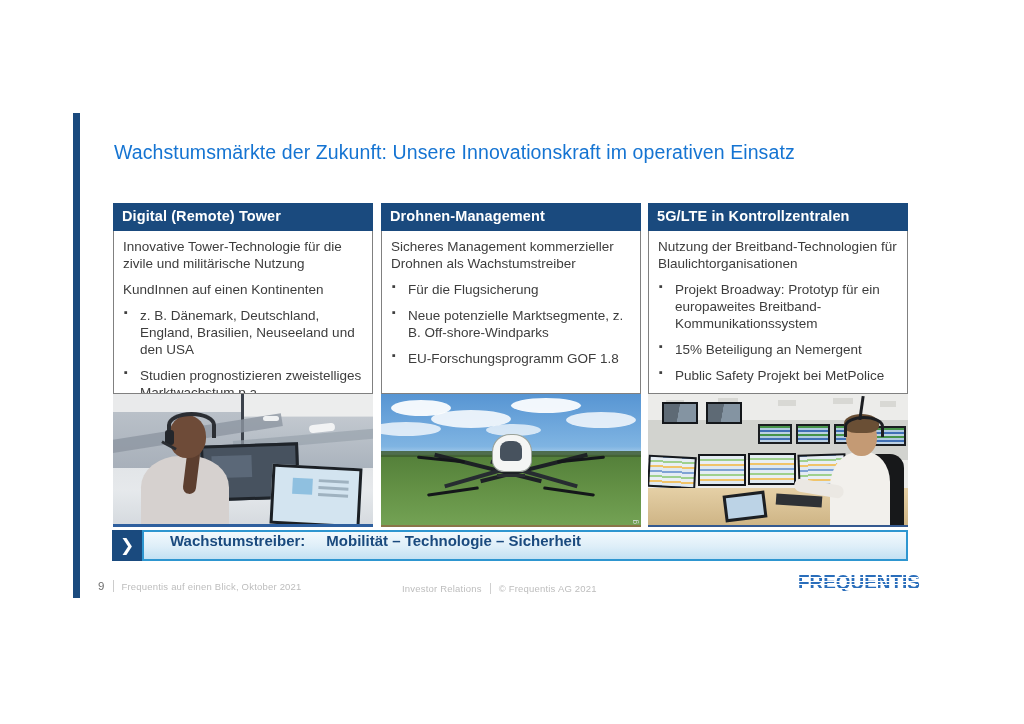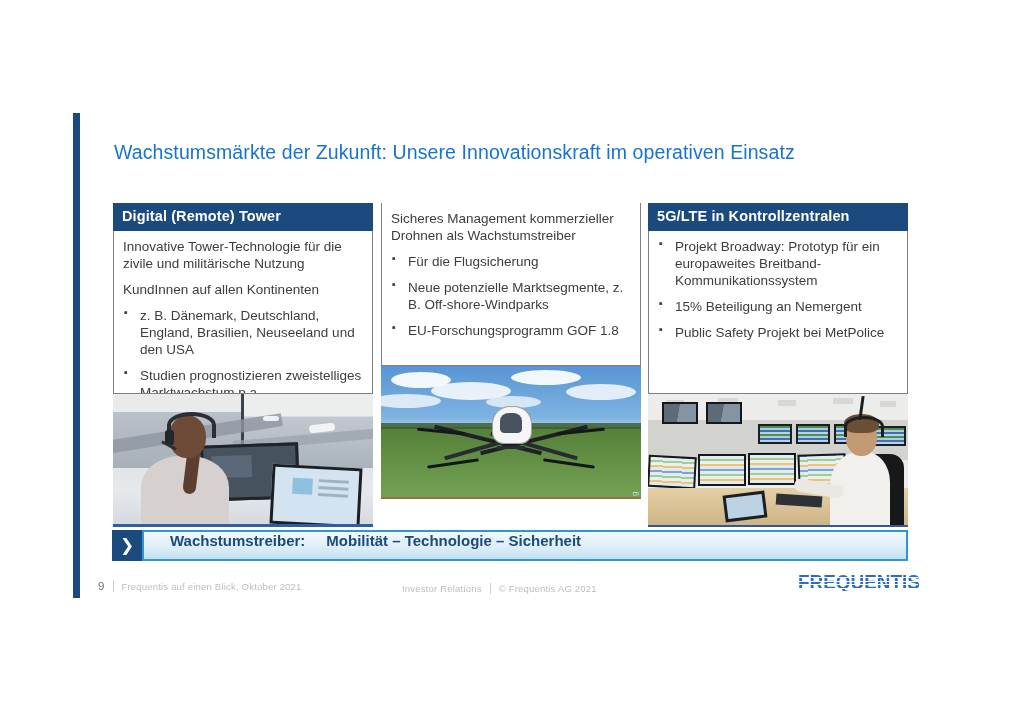--- a/index.html
+++ b/index.html
@@ -131,21 +131,21 @@
 <div class="slide">
 
   <div class="accent-bar"></div>
 
   <div class="title">Wachstumsmärkte der Zukunft: Unsere Innovationskraft im operativen Einsatz</div>
 
   <div class="col col-1">
     <div class="col-header">Digital (Remote) Tower</div>
     <div class="col-body">
       <p>Innovative Tower-Technologie für die zivile und militärische Nutzung</p>
-      <p>KundInnen auf allen Kontinenten</p>
+      <p>KundInnen auf einen Kontinenten</p>
       <ul>
         <li>z. B. Dänemark, Deutschland, England, Brasilien, Neuseeland und den USA</li>
         <li>Studien prognostizieren zweistelliges Marktwachstum p.a.</li>
       </ul>
     </div>
     <div class="photo p1">
       <div class="wallL"></div>
       <div class="wallR"></div>
       <div class="runway1"></div>
       <div class="runway2"></div>
@@ -162,20 +162,21 @@
       <div class="torso"></div>
       <div class="ponytail"></div>
       <div class="head"></div>
       <div class="hs-band"></div>
       <div class="hs-cup"></div>
       <div class="hs-mic"></div>
     </div>
   </div>
 
   <div class="col col-2">
+    <div class="col-header">Drohnen-Management</div>
     <div class="col-body">
       <p>Sicheres Management kommerzieller Drohnen als Wachstumstreiber</p>
       <ul>
         <li>Für die Flugsicherung</li>
         <li>Neue potenzielle Marktsegmente, z. B. Off-shore-Windparks</li>
         <li>EU-Forschungsprogramm GOF 1.8</li>
       </ul>
     </div>
     <div class="photo p2">
       <div class="cloud c1"></div>
@@ -196,20 +197,21 @@
       <div class="cabin"></div>
       <div class="canopy"></div>
       <div class="skid"></div>
       <div class="credit">© EHang</div>
     </div>
   </div>
 
   <div class="col col-3">
     <div class="col-header">5G/LTE in Kontrollzentralen</div>
     <div class="col-body">
+      <p>Nutzung der Breitband-Technologien für Blaulichtorganisationen</p>
       <ul>
         <li>Projekt Broadway: Prototyp für ein europaweites Breitband-Kommunikationssystem</li>
         <li>15% Beteiligung an Nemergent</li>
         <li>Public Safety Projekt bei MetPolice</li>
       </ul>
     </div>
     <div class="photo p3">
       <div class="light l1"></div>
       <div class="light l2"></div>
       <div class="light l3"></div>

